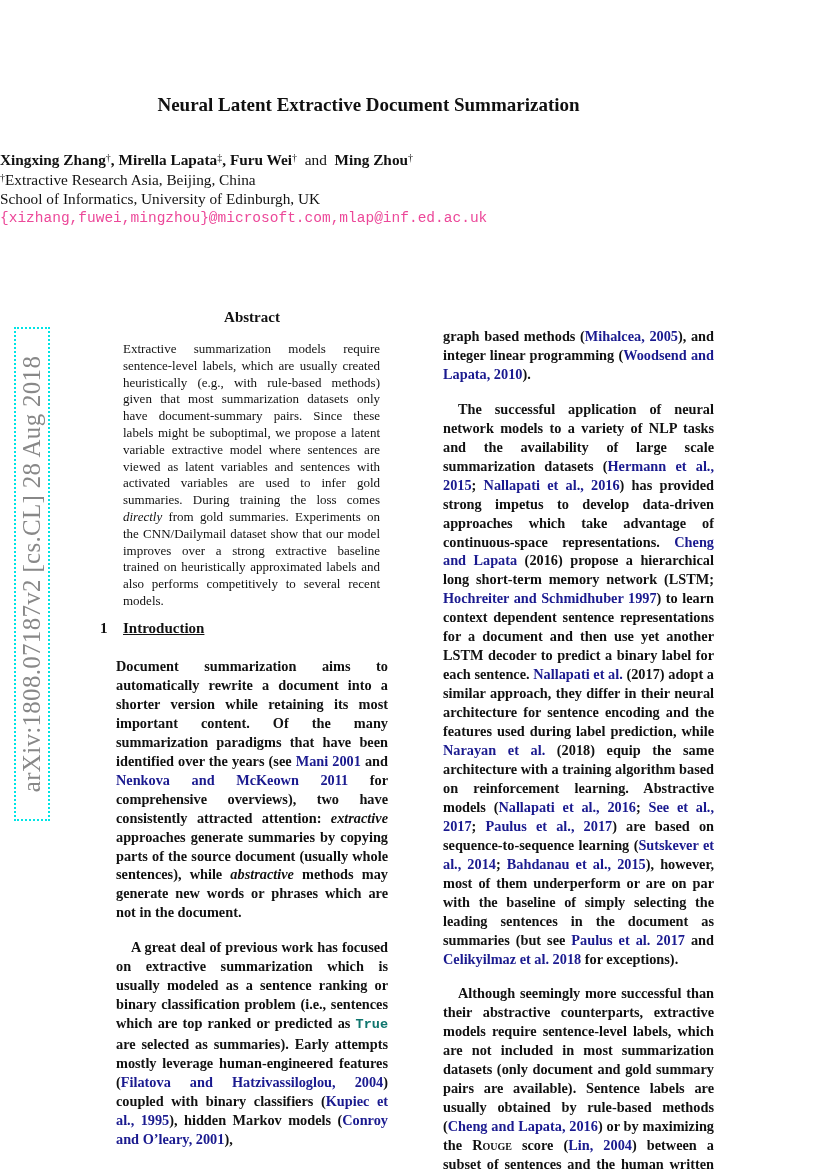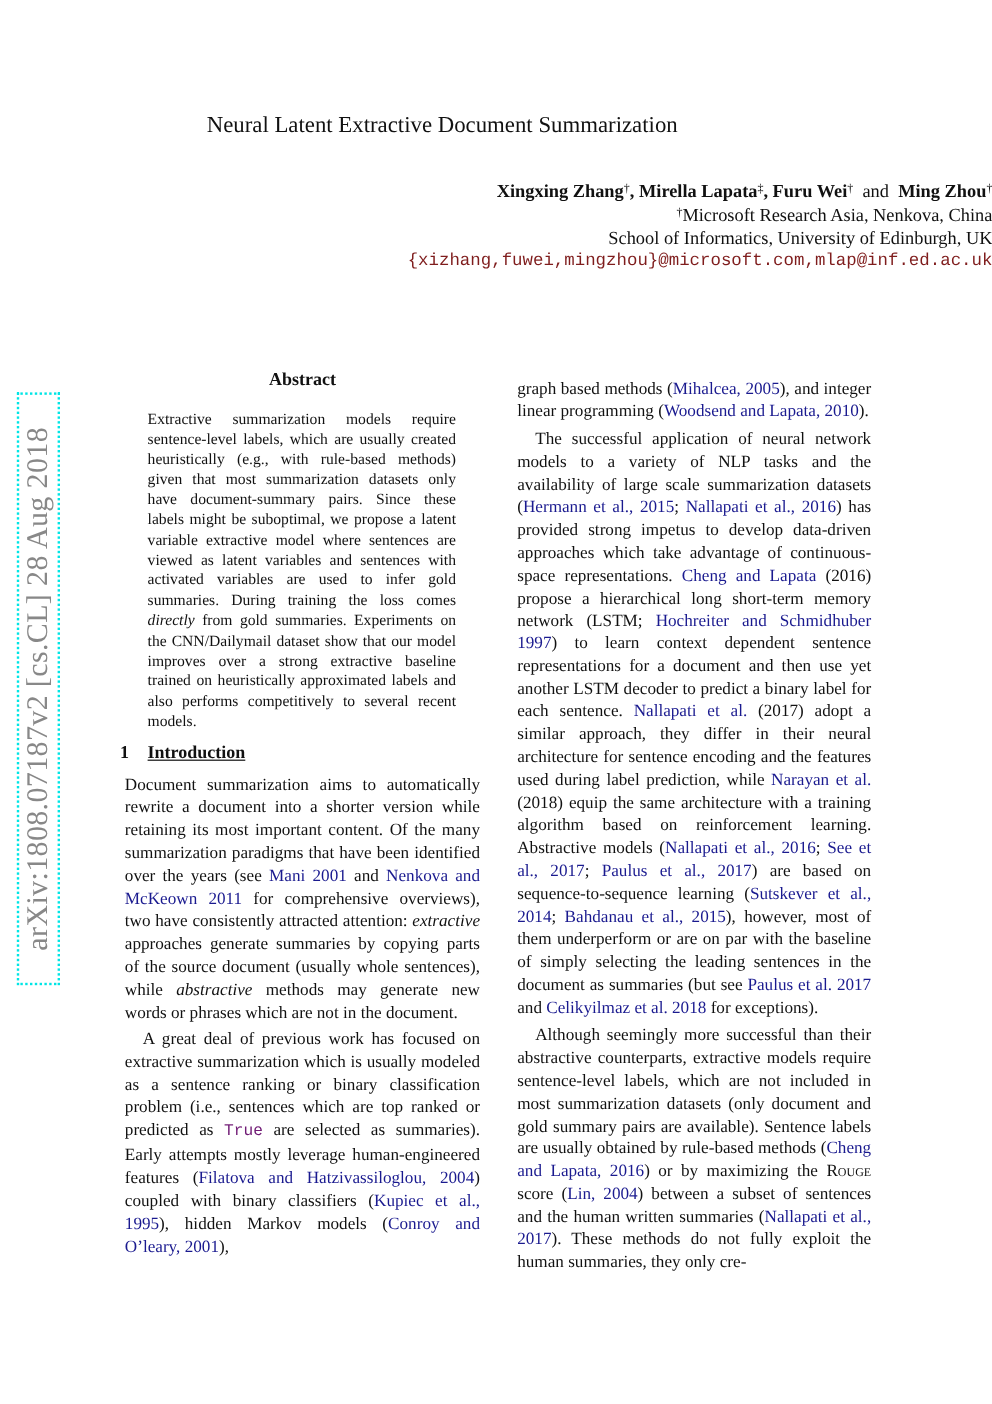--- a/index.html
+++ b/index.html
@@ -1,55 +1,55 @@
 <!DOCTYPE html>
 <html><head>
 <meta charset="utf-8">
 <style>
   html, body { margin: 0; padding: 0; background: #ffffff; }
   body { width: 827px; height: 1170px; position: relative; overflow: hidden;
          font-family: "Liberation Serif", "DejaVu Serif", serif; color: #111; }
   .title { position: absolute; top: 94px; left: 0; width: 737px; text-align: center;
-           font-weight: normal; font-size: 19px; }
-  .authors { position: absolute; top: 150px; left: 0; width: 827px; text-align: right;
+           font-weight: bold; font-size: 19px; }
+  .authors { position: absolute; top: 150px; left: 0; width: 827px; text-align: left;
              font-size: 15.3px; line-height: 19.5px; }
   .authors .names b { font-weight: bold; }
   .authors sup { font-size: 10px; vertical-align: top; position: relative; top: -2px; }
-  .mono { font-family: "Liberation Mono", "DejaVu Sans Mono", monospace; font-size: 14.5px; color: #7f1d1d; }
+  .mono { font-family: "Liberation Mono", "DejaVu Sans Mono", monospace; font-size: 14.5px; color: #ec4899; }
   .arxiv { position: absolute; left: 14px; top: 327px; width: 36px; height: 494px;
            border: 2px dotted #00e5e5; box-sizing: border-box; }
   .arxiv span { position: absolute; left: 50%; top: 50%; white-space: nowrap;
                 transform: translate(-50%, -50%) rotate(-90deg); font-size: 25px;
                 color: #888; letter-spacing: 0.3px; }
   .col { position: absolute; font-size: 14.3px; line-height: 18.95px; text-align: justify; }
   .right { left: 427px; top: 311px; width: 303px; }
   .abs-head { position: absolute; top: 309px; left: 100px; width: 304px; text-align: center;
               font-weight: bold; font-size: 15px; }
   .abs-body { position: absolute; top: 341px; left: 123px; width: 257px; font-size: 13px;
               line-height: 16.8px; text-align: justify; }
   .sec-head { position: absolute; top: 620px; left: 100px; font-weight: bold; font-size: 15px; text-decoration: underline; }
   .sec-head .num { display: inline-block; width: 23px; }
   .intro { position: absolute; top: 641px; left: 100px; width: 304px; font-size: 14.3px;
            line-height: 18.95px; text-align: justify; }
-  p { margin: 4px; }
+  p { margin: 16px; font-weight: bold; }
   p.indent { text-indent: 15px; }
   a.cite { color: #1a1a8f; text-decoration: none; }
   .sc { font-variant: small-caps; }
-  .tt { font-family: "Liberation Mono", "DejaVu Sans Mono", monospace; font-size: 13.5px; color: #701a75; }
+  .tt { font-family: "Liberation Mono", "DejaVu Sans Mono", monospace; font-size: 13.5px; color: #0f766e; }
 </style>
 </head>
 <body>
 
 <div class="title">Neural Latent Extractive Document Summarization</div>
 
 <div class="authors">
   <div class="names">
     <b>Xingxing Zhang</b><sup>†</sup><b>, </b><b>Mirella Lapata</b><sup>‡</sup><b>, </b><b>Furu Wei</b><sup>†</sup>&nbsp;&nbsp;<span>and</span>&nbsp;&nbsp;<b>Ming Zhou</b><sup>†</sup>
   </div>
-  <div><sup>†</sup><span>Microsoft Research Asia, Nenkova, China</span></div>
+  <div><sup>†</sup><span>Extractive Research Asia, Beijing, China</span></div>
   <div>School of Informatics, University of Edinburgh, UK</div>
   <div class="mono">{xizhang,fuwei,mingzhou}@microsoft.com,mlap@inf.ed.ac.uk</div>
 </div>
 
 <div class="arxiv">
   <span>arXiv:1808.07187v2  [cs.CL]  28 Aug 2018</span>
 </div>
 
 <div class="abs-head">Abstract</div>
 <div class="abs-body"><span>Extractive summarization models require sentence-level labels, which are usually created heuristically (e.g., with rule-based methods) given that most summarization datasets only have document-summary pairs. Since these labels might be suboptimal, we propose a latent variable extractive model where sentences are viewed as latent variables and sentences with activated variables are used to infer gold summaries. During training the loss comes </span><em>directly</em><span> from gold summaries. Experiments on the CNN/Dailymail dataset show that our model improves over a strong extractive baseline trained on heuristically approximated labels and also performs competitively to several recent models.</span></div>

